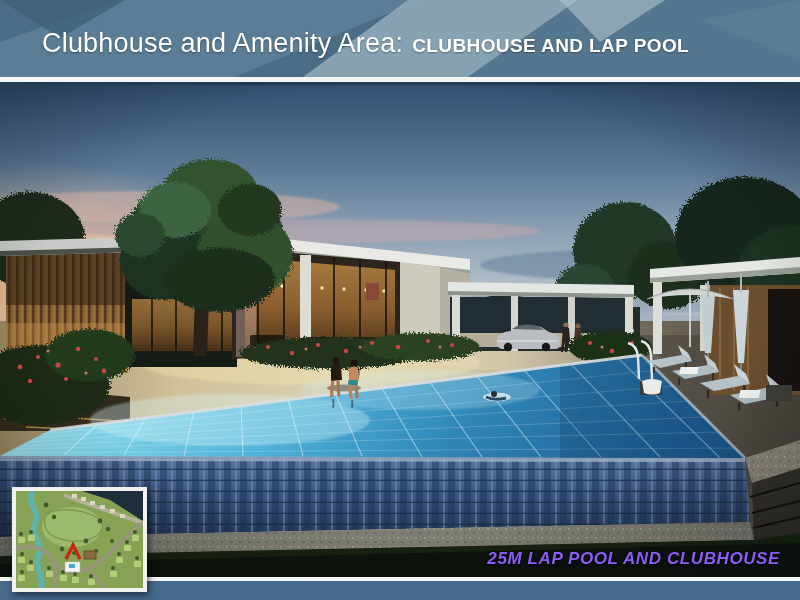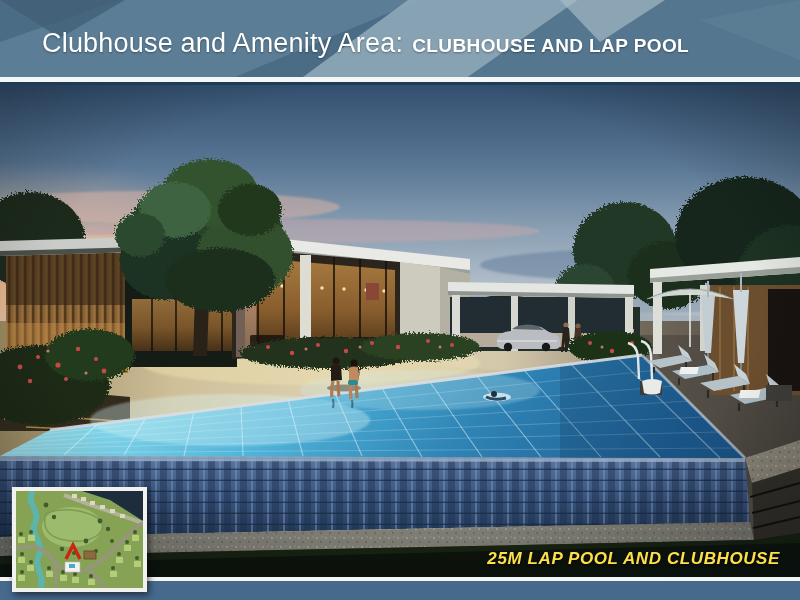--- a/index.html
+++ b/index.html
@@ -10,21 +10,21 @@
   .titlebar svg{position:absolute;left:0;top:0;}
   .titlebar h1{position:relative;margin:0;padding:25px 0 0 42px;color:#fff;line-height:1;
                text-shadow:0 1px 2px rgba(0,0,0,.35);white-space:nowrap;}
   .t-main{font-size:27px;font-weight:400;letter-spacing:.2px;}
   .t-sub{font-size:19px;font-weight:700;letter-spacing:.4px;margin-left:9px;text-align:center;}
   .sep-white-top{position:absolute;left:0;top:77px;width:800px;height:5px;background:#f5f7f7;}
   .sep-navy{position:absolute;left:0;top:82px;width:800px;height:3px;background:#1e3c55;}
   
   .photo{position:absolute;left:0;top:85px;width:800px;height:492px;background:#16202c;}
   .photo svg{display:block;}
-  .caption{position:absolute;right:20px;top:549px;color:#fde047;font-size:17px;font-weight:700;
+  .caption{position:absolute;right:20px;top:549px;color:#8b5cf6;font-size:17px;font-weight:700;
            font-style:italic;letter-spacing:.6px;text-shadow:0 1px 3px rgba(0,0,0,.75);z-index:5;margin-left:44px;}
   
   .inset{position:absolute;left:12px;top:487px;margin:0;width:127px;height:97px;border:4px solid #f1f1ee;
          box-shadow:2px 3px 7px rgba(0,0,0,.55);z-index:6;background:#86a355;}
   
   .sep-white-bottom{position:absolute;left:0;top:577px;width:800px;height:4px;background:#f4f6f6;z-index:3;}
   .bottombar{position:absolute;left:0;top:581px;width:800px;height:19px;background:#46698c;z-index:2;}
 </style>
 </head>
 <body>

